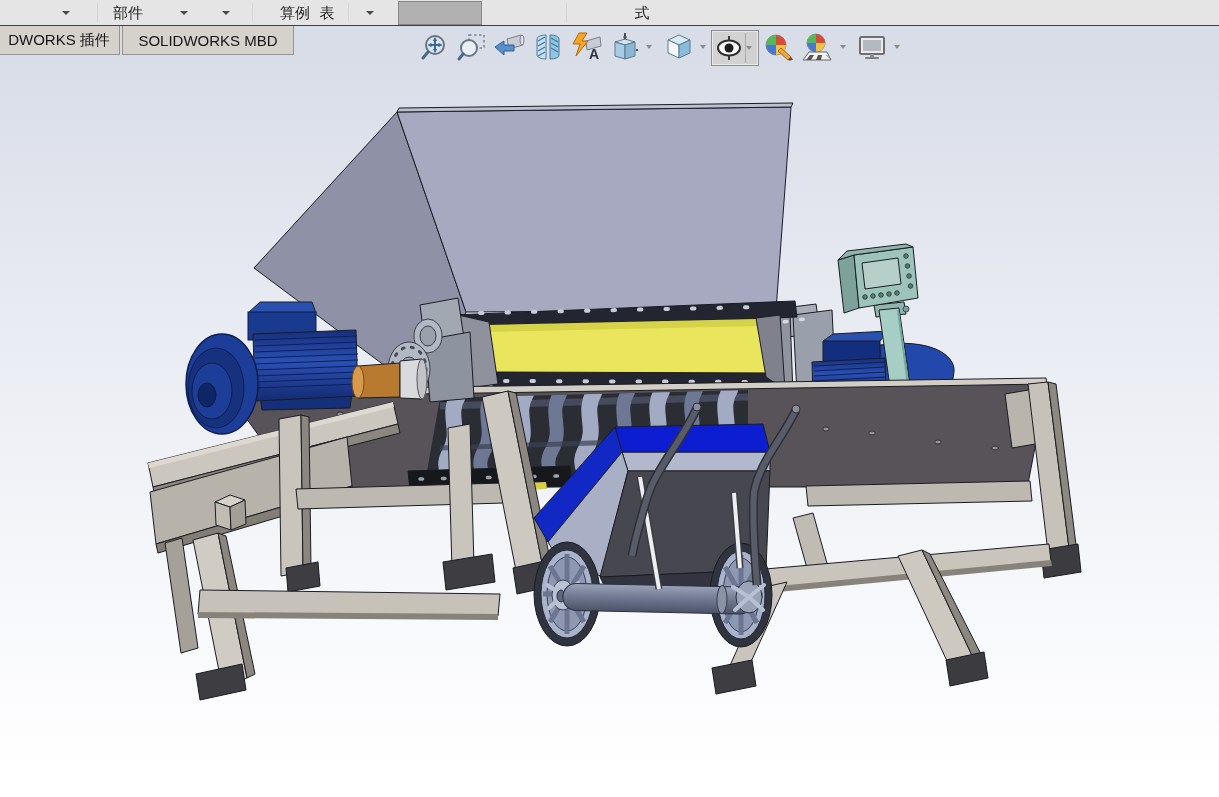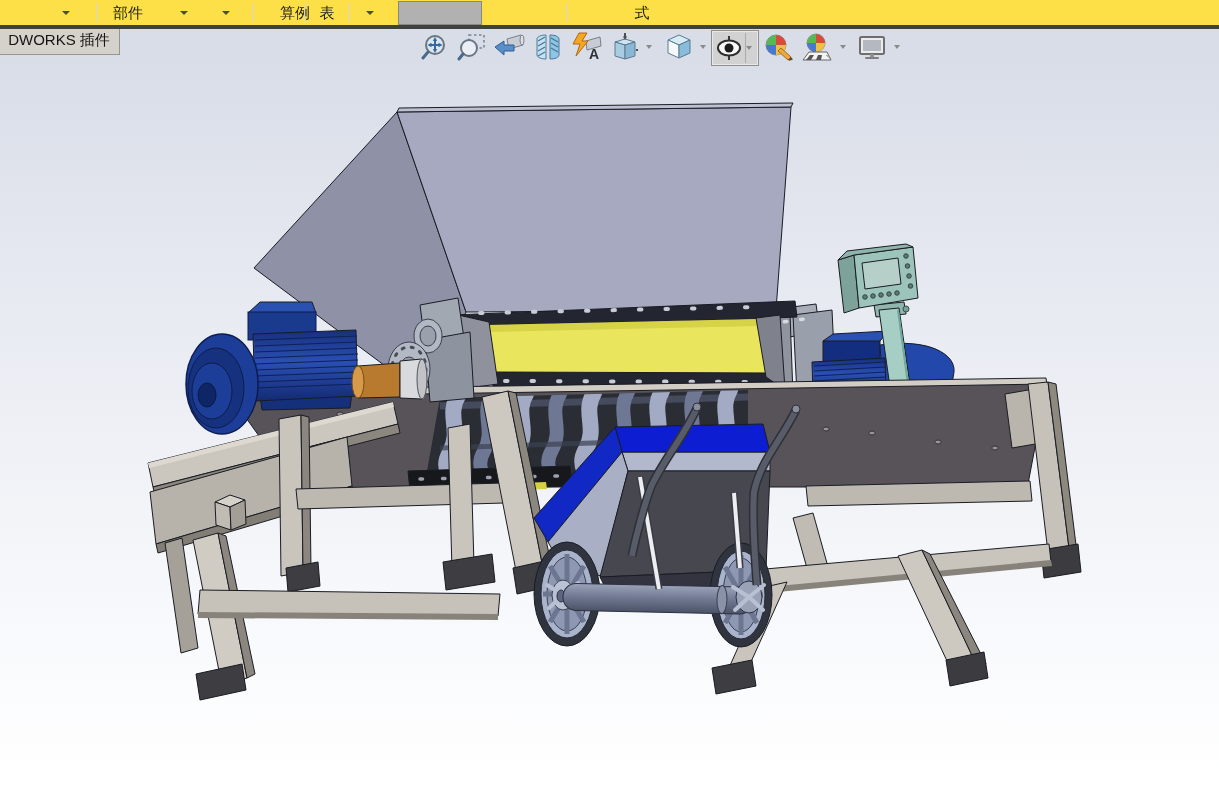--- a/index.html
+++ b/index.html
@@ -2,22 +2,22 @@
 <html><head>
 <meta charset="utf-8">
 <style>
   html,body{margin:0;padding:0;}
   body{
     width:1219px;height:797px;overflow:hidden;position:relative;
     font-family:"Liberation Sans","DejaVu Sans",sans-serif;
     background:linear-gradient(180deg,#d9dde8 57px,#e7eaf1 300px,#f8f9fc 620px,#ffffff 780px);
   }
   
-  .menubar{position:absolute;top:0;left:0;width:1219px;height:25px;background:#fde047;
-    border-bottom:4px solid #404040;z-index:30;}
+  .menubar{position:absolute;top:0;left:0;width:1219px;height:25px;background:#e5e5e5;
+    border-bottom:1px solid #404040;z-index:30;}
   .mitem{position:absolute;top:0;height:25px;line-height:25px;font-size:15px;color:#1c1c1c;text-align:center;}
   .msep{position:absolute;top:3px;width:1px;height:19px;background:#d6d6d6;}
   .caret{position:absolute;top:11px;width:0;height:0;border-left:4px solid transparent;
     border-right:4px solid transparent;border-top:4px solid #4a4a4a;}
   .blankbtn{position:absolute;top:1px;left:398px;width:82px;height:22px;background:#b1b1b1;
     border:1px solid #878787;}
   
   .tabrow{position:absolute;top:25px;left:0;width:1097px;height:32px;z-index:25;}
   .tab{position:absolute;top:0;height:30px;background:#d5d2cc;border:1px solid #979592;
     display:flex;align-items:center;justify-content:center;font-size:15px;color:#141414;box-sizing:border-box;}
@@ -324,20 +324,23 @@
   <span class="caret" style="left:366px"></span>
   <span class="blankbtn"></span>
   <span class="msep" style="left:566px"></span>
   <span class="mitem" style="left:620px;width:44px">式</span>
 </div>
 
 <div class="tabrow">
   <div class="tab" style="left:-2px;width:122px">
     <span>DWORKS 插件</span>
   </div>
+  <div class="tab" style="left:122px;width:172px">
+    <span>SOLIDWORKS MBD</span>
+  </div>
 </div>
 
 <div class="toolbar">
 
   <div class="tbtn" style="left:419px">
     <svg width="30" height="30" viewBox="0 0 30 30">
       <circle cx="14" cy="13" r="9" fill="#dde6ee" stroke="#6a7684" stroke-width="2"></circle>
       <line x1="7" y1="20" x2="2" y2="26" stroke="#4a6a8a" stroke-width="3" stroke-linecap="round"></line>
       <g stroke="#3a6a9a" stroke-width="2">
           <line x1="14" y1="8.5" x2="14" y2="17.5"></line>

